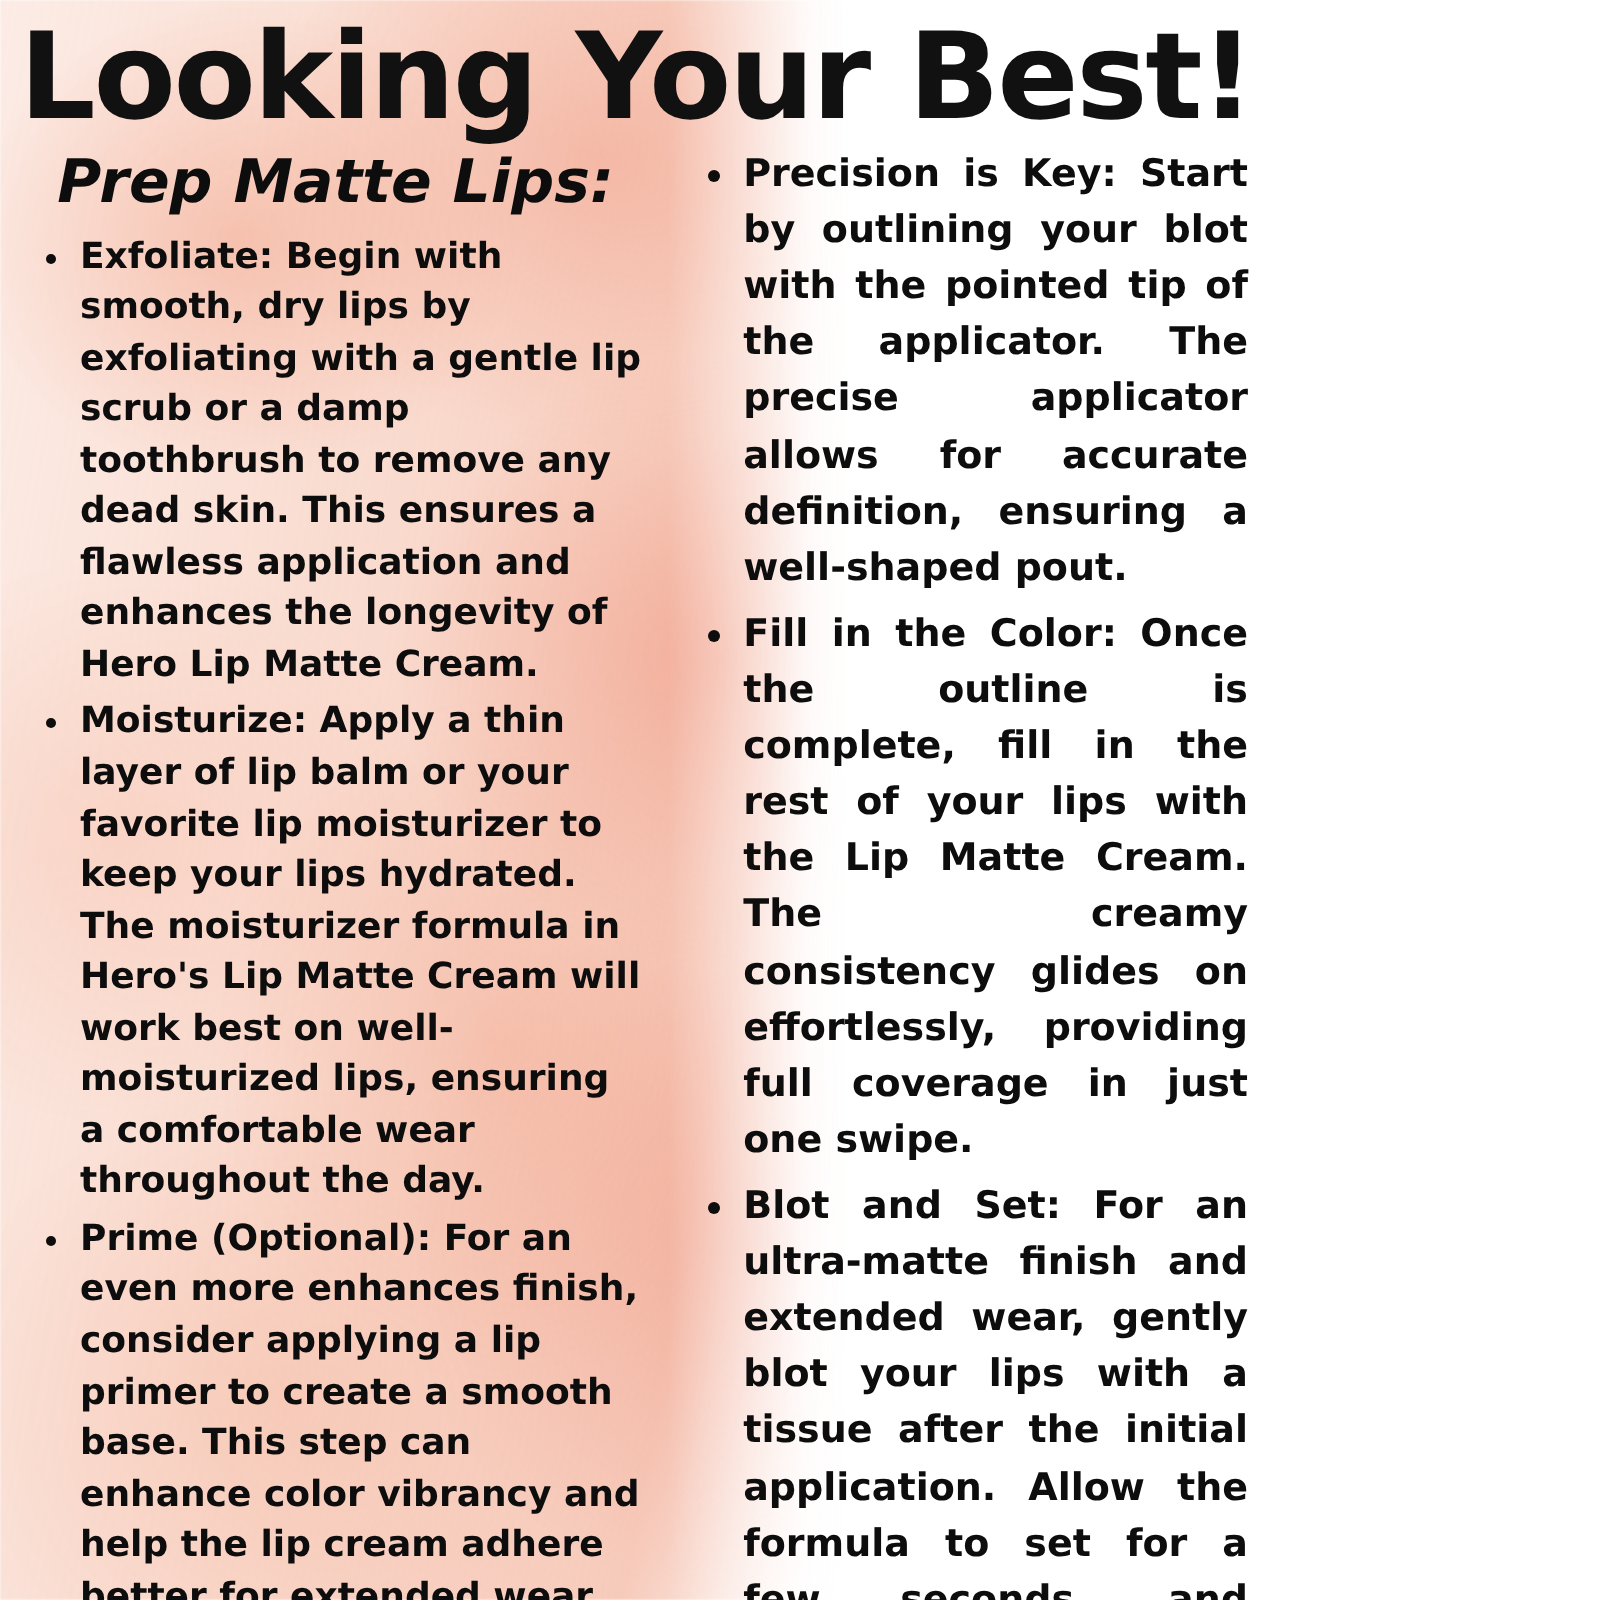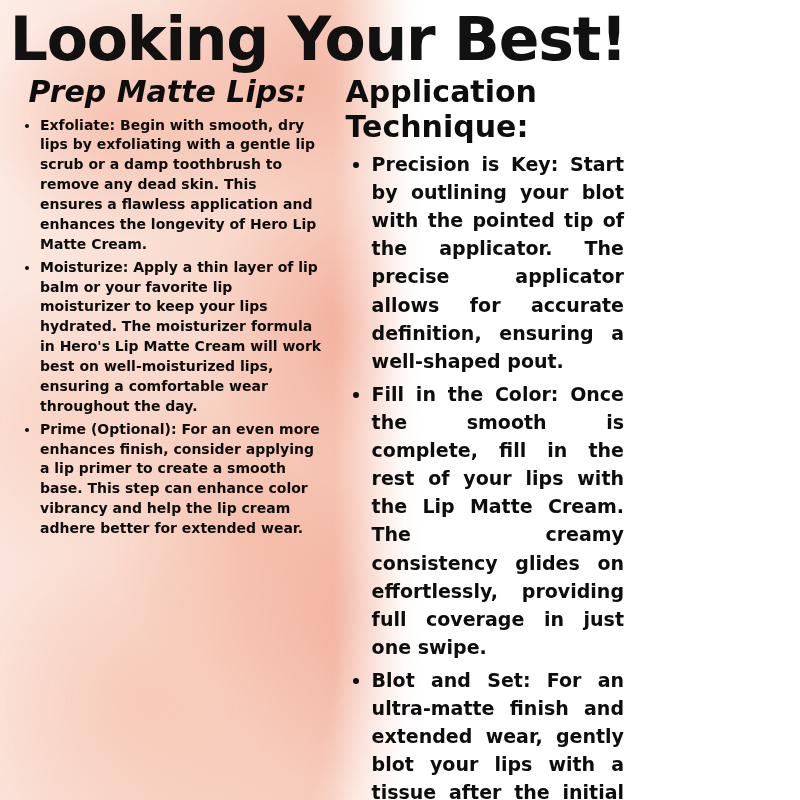--- a/index.html
+++ b/index.html
@@ -95,21 +95,21 @@
   .heading-right {
     text-align: left;
   }
   ul.bullets {
     list-style: disc;
     margin: 0;
     padding-left: 26px;
   }
   ul.bullets li {
     font-weight: 700;
-    font-size: 14px;
+    font-size: 18px;
     line-height: 1.42;
     color: #0d0d0d;
     margin-bottom: 3px;
   }
   .col-right ul.bullets li {
     text-align: justify;
     font-size: 19px;
     line-height: 1.48;
     margin-bottom: 5px;
   }
@@ -135,24 +135,23 @@
       <div class="col col-left">
         <div class="heading heading-left">Prep Matte Lips:</div>
         <ul class="bullets">
           <li>Exfoliate: Begin with smooth, dry lips by exfoliating with a gentle lip scrub or a damp toothbrush to remove any dead skin. This ensures a flawless application and enhances the longevity of Hero Lip Matte Cream.</li>
           <li>Moisturize: Apply a thin layer of lip balm or your favorite lip moisturizer to keep your lips hydrated. The moisturizer formula in Hero's Lip Matte Cream will work best on well-moisturized lips, ensuring a comfortable wear throughout the day.</li>
           <li>Prime (Optional): For an even more enhances finish, consider applying a lip primer to create a smooth base. This step can enhance color vibrancy and help the lip cream adhere better for extended wear.</li>
         </ul>
       </div>
 
       <div class="col col-right">
-        <div class="heading heading-right">Application Technique:</div>
         <ul class="bullets">
           <li>Precision is Key: Start by outlining your blot with the pointed tip of the applicator. The precise applicator allows for accurate definition, ensuring a well-shaped pout.</li>
-          <li>Fill in the Color: Once the smooth is complete, fill in the rest of your lips with the Lip Matte Cream. The creamy consistency glides on effortlessly, providing full coverage in just one swipe.</li>
+          <li>Fill in the Color: Once the outline is complete, fill in the rest of your lips with the Lip Matte Cream. The creamy consistency glides on effortlessly, providing full coverage in just one swipe.</li>
           <li>Blot and Set: For an ultra-matte finish and extended wear, gently blot your lips with a tissue after the initial application. Allow the formula to set for a few seconds, and you're ready to flaunt your glamorous and captivating look.</li>
           <li class="empty-bullet"></li>
         </ul>
       </div>
 
     </div>
   </div>
 </div>
 
 </body></html>

